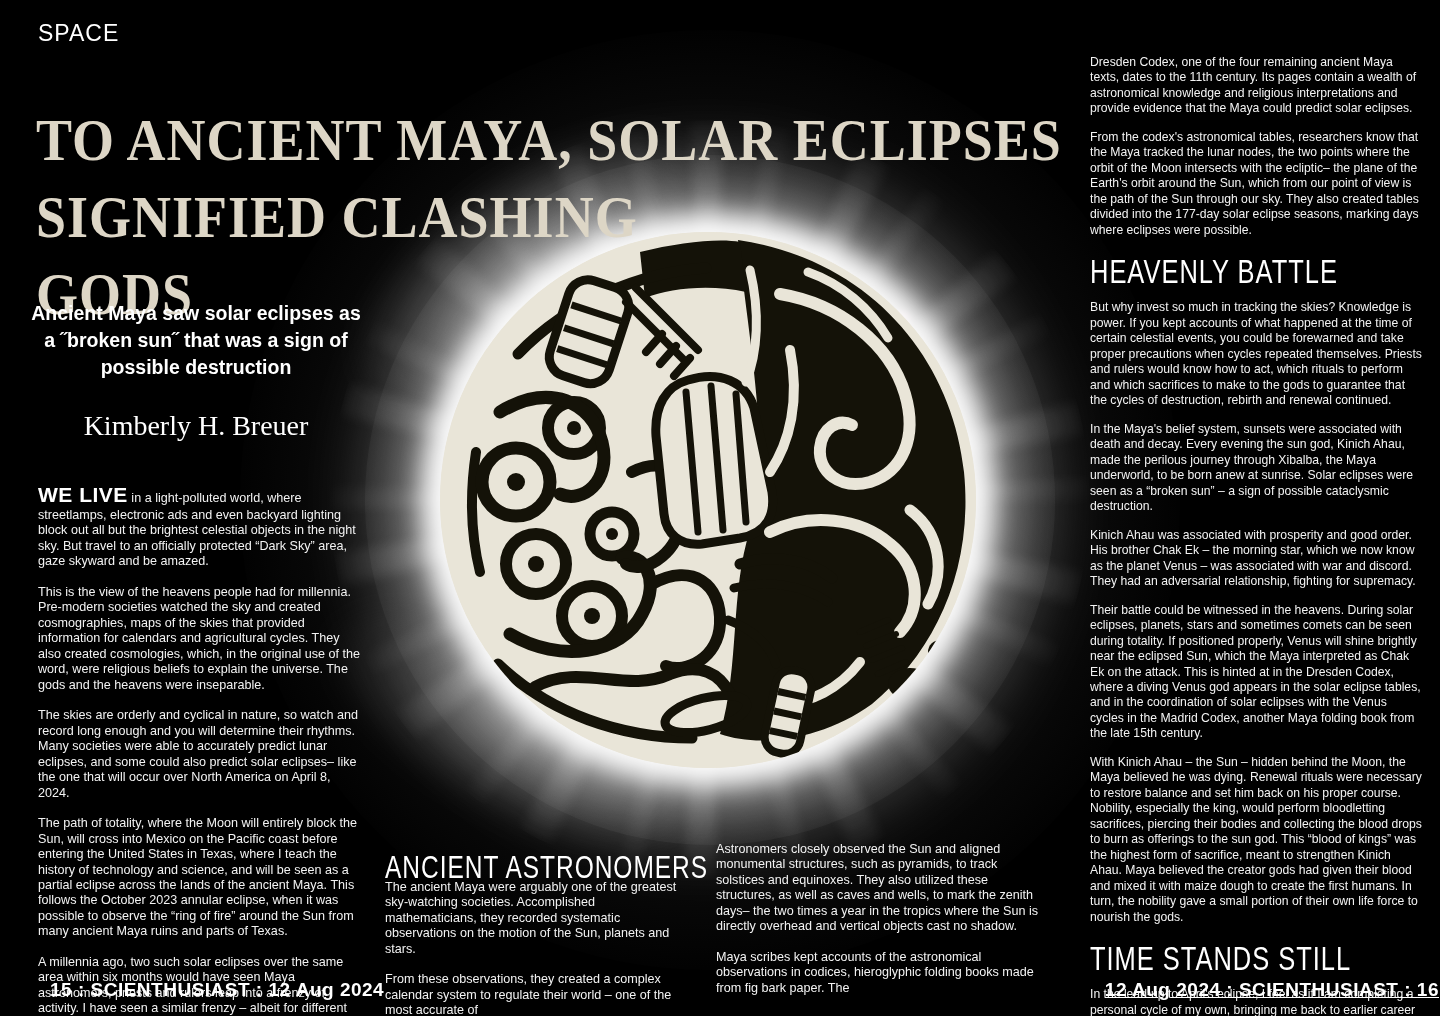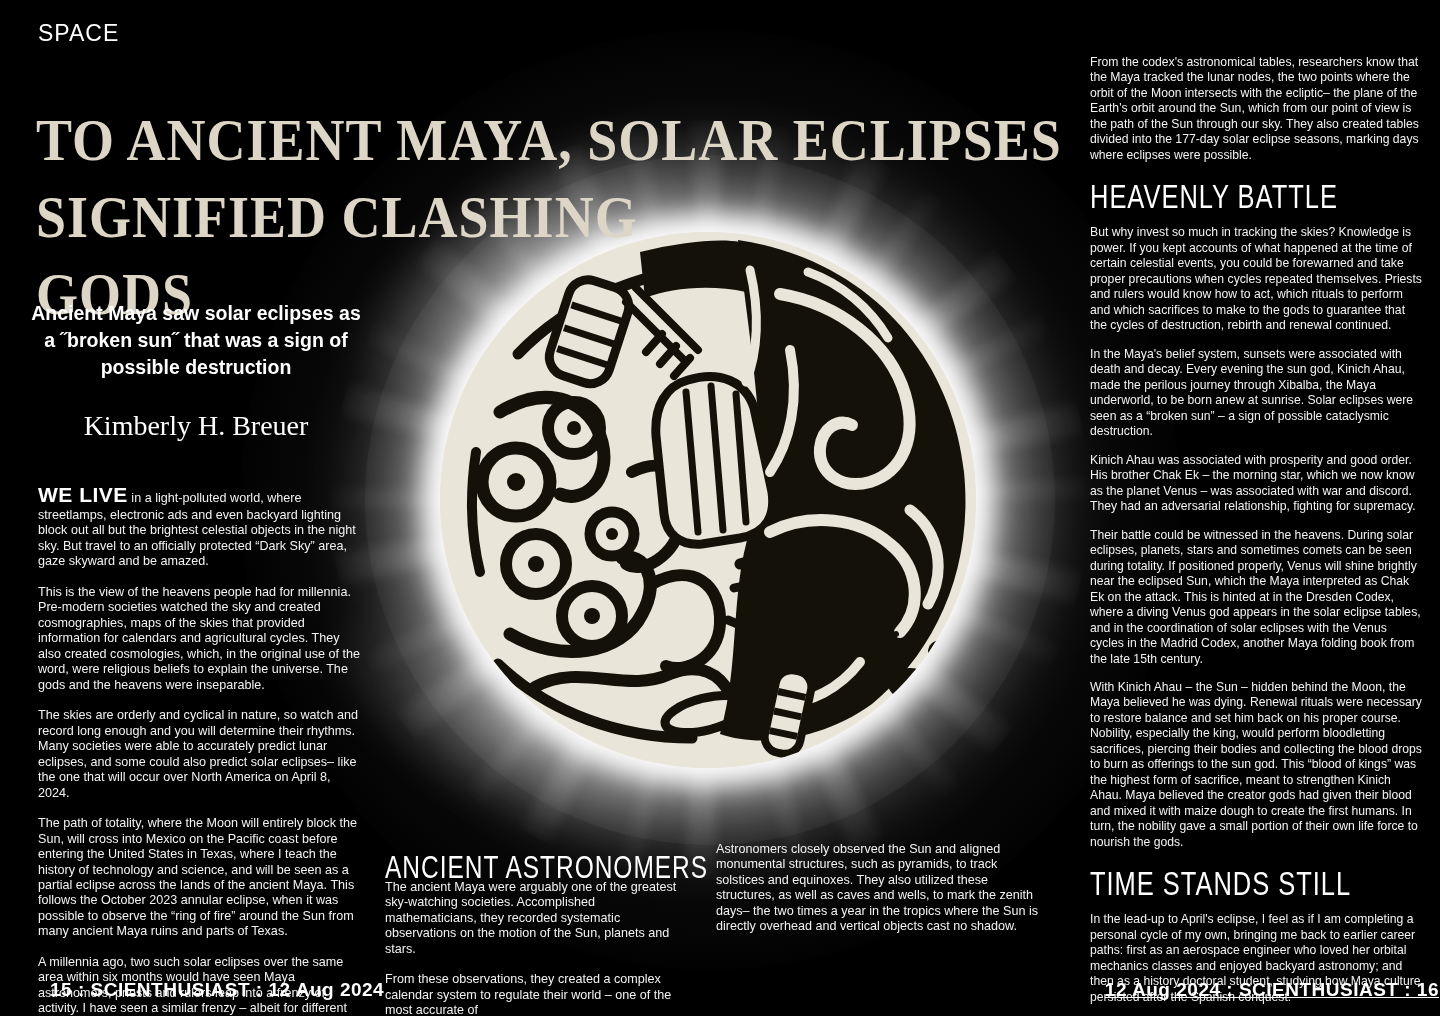--- a/index.html
+++ b/index.html
@@ -173,23 +173,25 @@
       <p>A millennia ago, two such solar eclipses over the same area within six months would have seen Maya astronomers, priests and rulers leap into a frenzy of activity. I have seen a similar frenzy – albeit for different reasons – here in the Dallas-Fort Worth area, where we will be in the path of totality. During this period between the two eclipses, I have felt privileged to share my interest in the history of astronomy with students and the community.</p>
     </div>
 
     <h2 class="section-heading mid-heading">ANCIENT ASTRONOMERS</h2>
     <div class="mid-col1 bodycol">
       <p>The ancient Maya were arguably one of the greatest sky-watching societies. Accomplished mathematicians, they recorded systematic observations on the motion of the Sun, planets and stars.</p>
       <p>From these observations, they created a complex calendar system to regulate their world – one of the most accurate of</p>
     </div>
     <div class="mid-col2 bodycol">
       <p>Astronomers closely observed the Sun and aligned monumental structures, such as pyramids, to track solstices and equinoxes. They also utilized these structures, as well as caves and wells, to mark the zenith days– the two times a year in the tropics where the Sun is directly overhead and vertical objects cast no shadow.</p>
+      <p>Maya scribes kept accounts of the astronomical observations in codices, hieroglyphic folding books made from fig bark paper.  The</p>
     </div>
 
     <div class="col-right bodycol">
+      <p>Dresden Codex, one of the four remaining ancient Maya texts, dates to the 11th century. Its pages contain a wealth of astronomical knowledge and religious interpretations and provide evidence that the Maya could predict solar eclipses.</p>
       <p>From the codex's astronomical tables, researchers know that the Maya tracked the lunar nodes, the two points where the orbit of the Moon intersects with the ecliptic– the plane of the Earth's orbit around the Sun, which from our point of view is the path of the Sun through our sky.  They also created tables divided into the 177-day solar eclipse seasons, marking days where eclipses were possible.</p>
       <h3 class="section-heading">HEAVENLY BATTLE</h3>
       <p>But why invest so much in tracking the skies? Knowledge is power. If you kept accounts of what happened at the time of certain celestial events, you could be forewarned and take proper precautions when cycles repeated themselves. Priests and rulers would know how to act, which rituals to perform and which sacrifices to make to the gods to guarantee that the cycles of destruction, rebirth and renewal continued.</p>
       <p>In the Maya's belief system, sunsets were associated with death and decay. Every evening the sun god, Kinich Ahau, made the perilous journey through Xibalba, the Maya underworld, to be born anew at sunrise. Solar eclipses were seen as a “broken sun” – a sign of possible cataclysmic destruction.</p>
       <p>Kinich Ahau was associated with prosperity and good order. His brother Chak Ek – the morning star, which we now know as the planet Venus – was associated with war and discord.  They had an adversarial relationship, fighting for supremacy.</p>
       <p>Their battle could be witnessed in the heavens. During solar eclipses, planets, stars and sometimes comets can be seen during totality. If positioned properly, Venus will shine brightly near the eclipsed Sun, which the Maya interpreted as Chak Ek on the attack.  This is hinted at in the Dresden Codex, where a diving Venus god appears in the solar eclipse tables, and in the coordination of solar eclipses with the Venus cycles in the Madrid Codex, another Maya folding book from the late 15th century.</p>
       <p>With Kinich Ahau – the Sun – hidden behind the Moon, the Maya believed he was dying. Renewal rituals were necessary to restore balance and set him back on his proper course. Nobility, especially the king, would perform bloodletting sacrifices, piercing their bodies and collecting the blood drops to burn as offerings to the sun god. This “blood of kings” was the highest form of sacrifice, meant to strengthen Kinich Ahau. Maya believed the creator gods had given their blood and mixed it with maize dough to create the first humans. In turn, the nobility gave a small portion of their own life force to nourish the gods.</p>
       <h3 class="section-heading">TIME STANDS STILL</h3>
       <p>In the lead-up to April's eclipse, I feel as if I am completing a personal cycle of my own, bringing me back to earlier career paths: first as an aerospace engineer who loved her orbital mechanics classes and enjoyed backyard astronomy; and then as a history doctoral student, studying how Maya culture persisted after the Spanish conquest.</p>
     </div>

